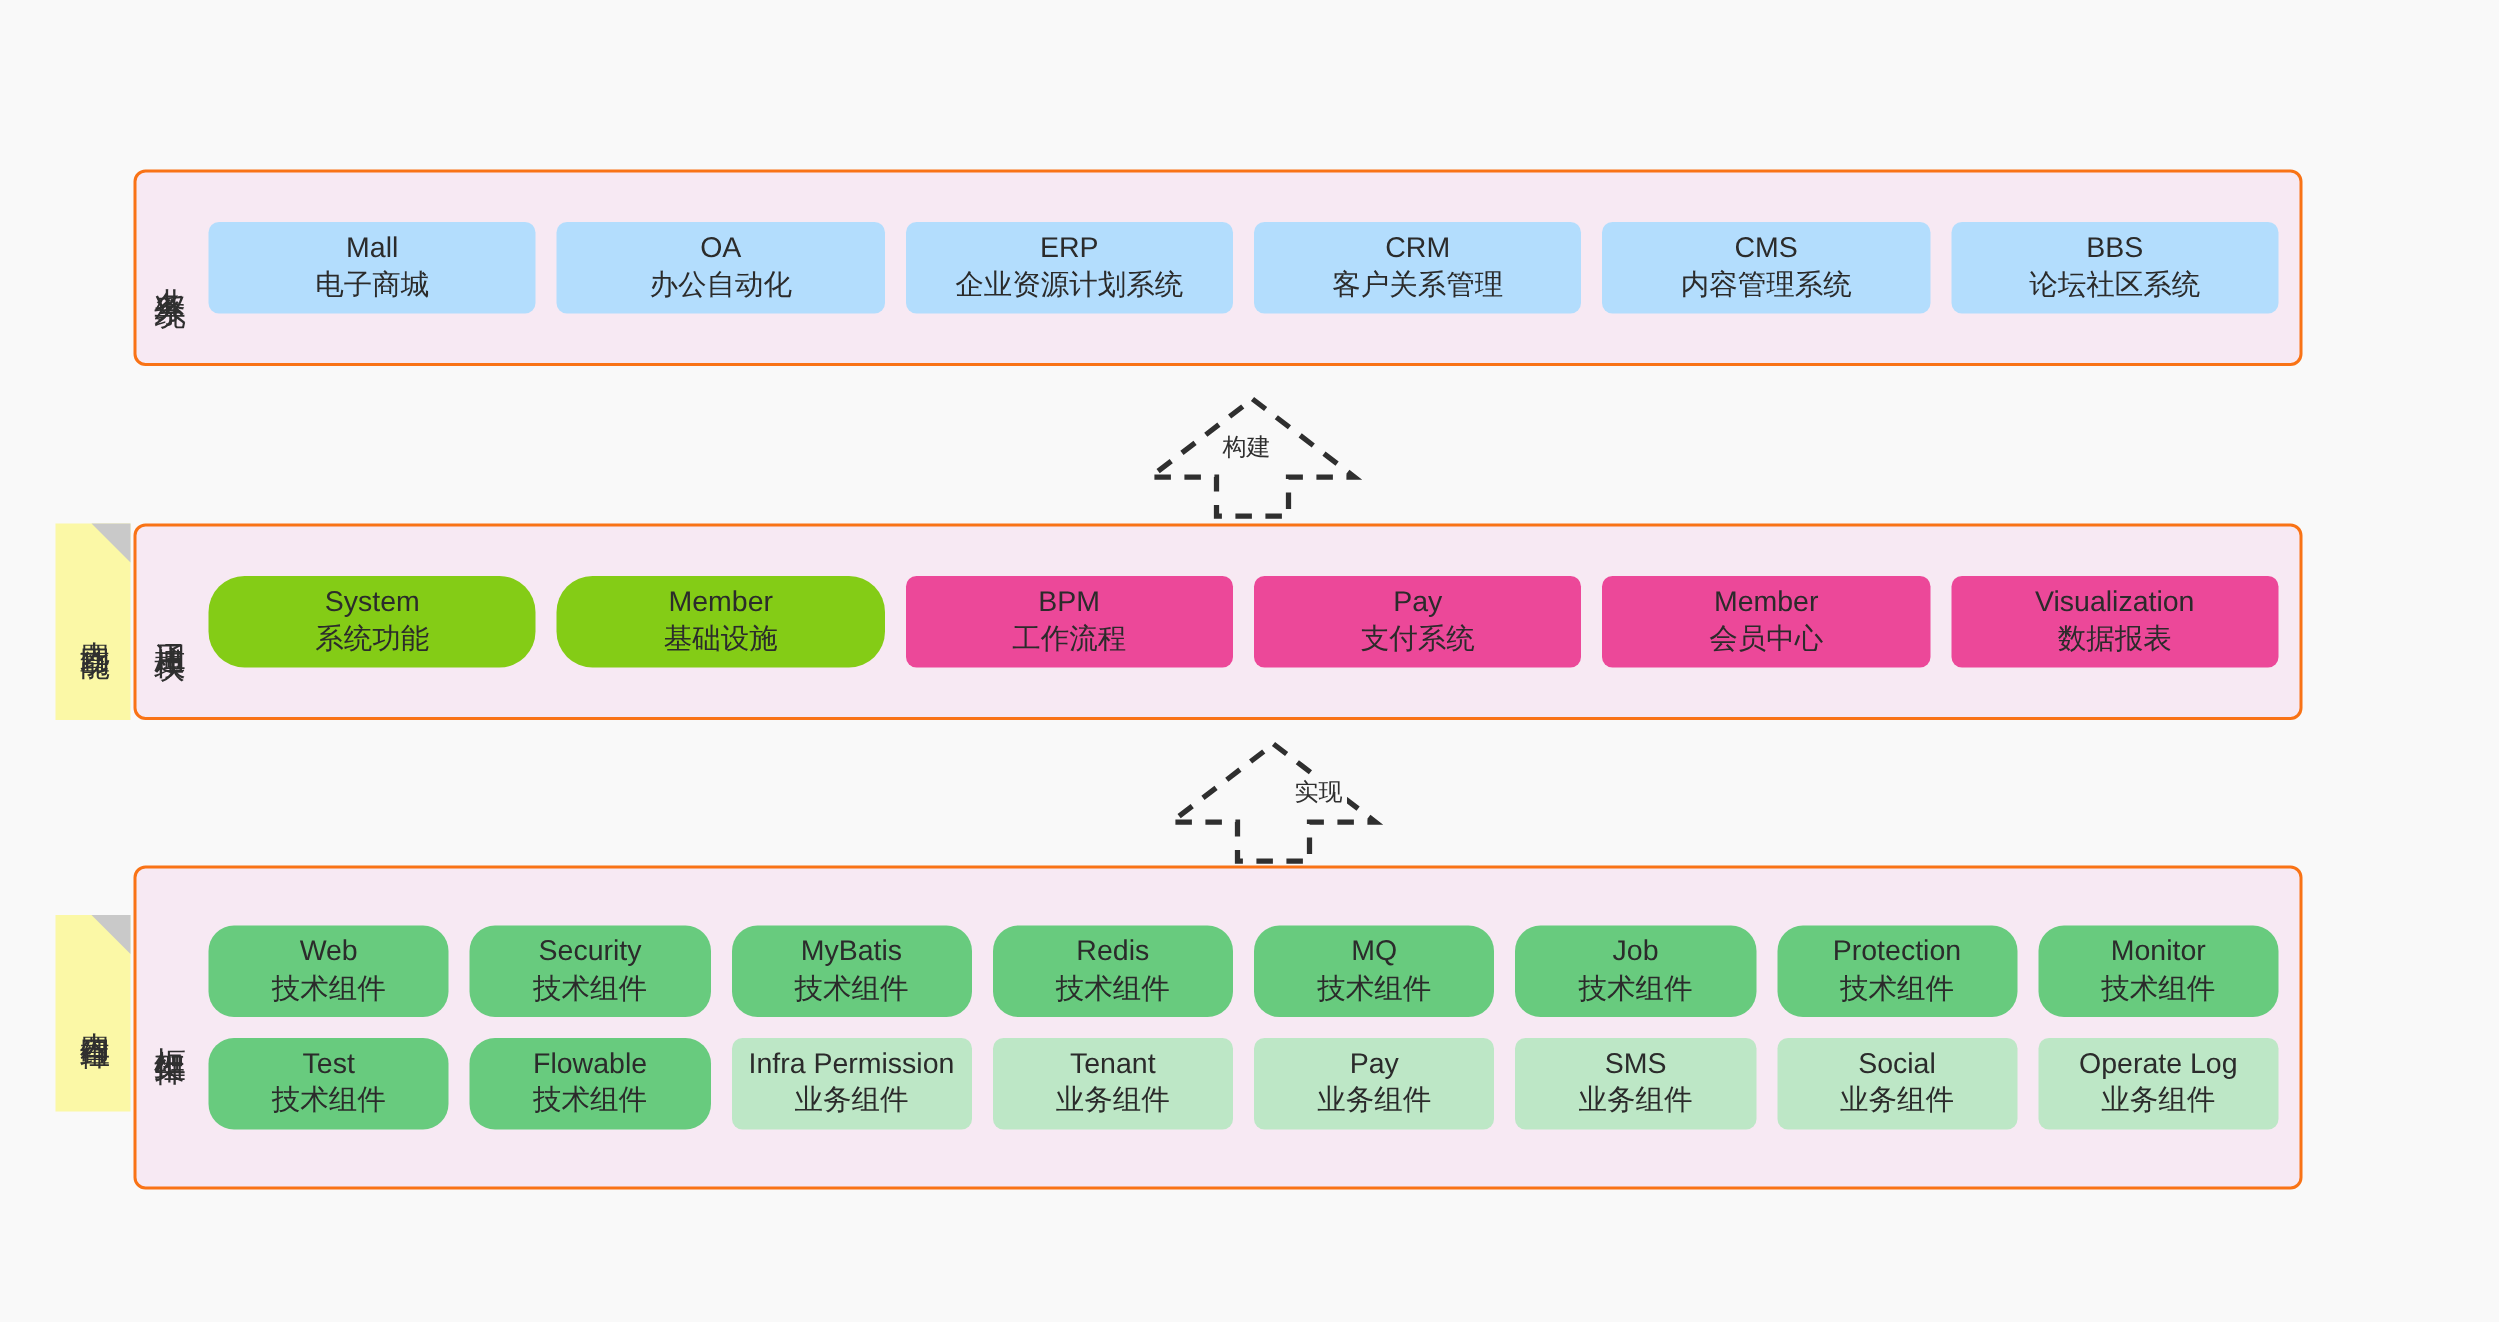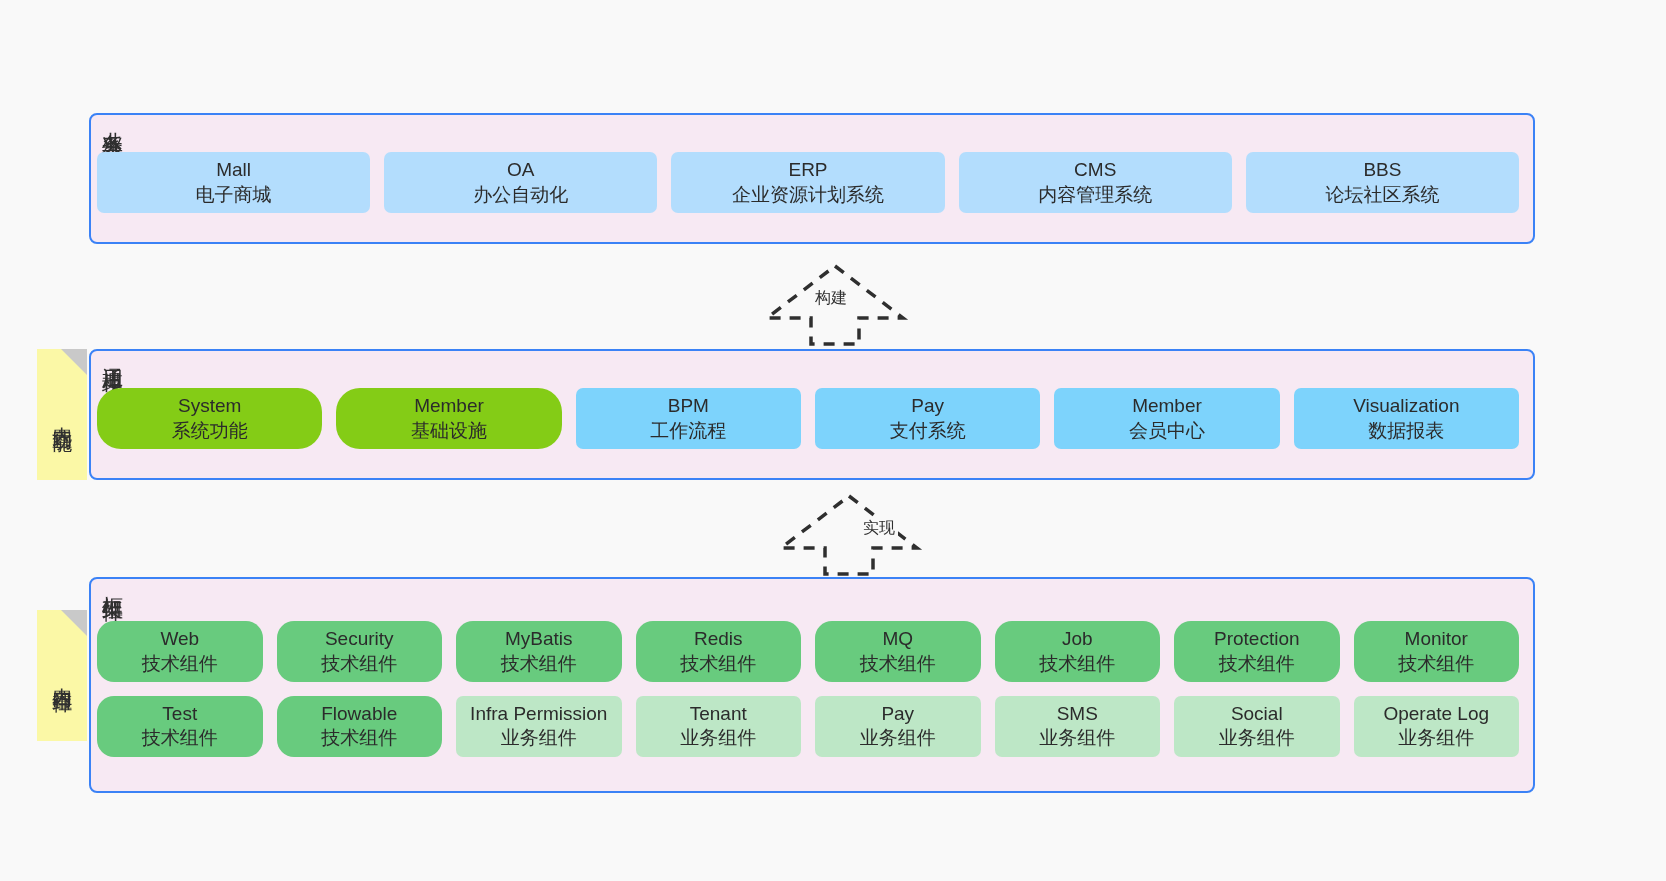--- a/index.html
+++ b/index.html
@@ -21,25 +21,24 @@
     left: 0; top: 0;
     width: 1666px;
     height: 881px;
   }
 
   
   .layer {
     position: absolute;
     box-sizing: border-box;
     background: #f7e9f3;
-    border: 2px solid #3b82f6;
+    border: 2px solid #f97316;
     border-radius: 8px;
     display: flex;
     align-items: stretch;
-    flex-direction: column;
   }
   .layer-title {
     flex: 0 0 auto;
     width: 42px;
     display: flex;
     align-items: center;
     justify-content: center;
     font-size: 21px;
     line-height: 1.18;
     color: #2f2f2f;
@@ -77,21 +76,21 @@
     line-height: 1.28;
     color: #2b2b2b;
     padding: 6px 4px;
     user-select: none;
   }
   .node .nm { display: block; }
   .node .sub { display: block; }
 
   .blue  { background: #b3ddfd; }
   .red   { background: #84cc16; border-radius: 24px; }
-  .pink  { background: #7dd3fc; }
+  .pink  { background: #ec4899; }
   .green { background: #68cb7e; border-radius: 17px; }
   .lgreen{ background: #bde7c6; }
 
   
   .note {
     position: absolute;
     box-sizing: border-box;
     background: #fbf8a6;
     display: flex;
     align-items: center;
@@ -145,20 +144,24 @@
         </div>
         <div class="node blue">
           <span class="nm">OA</span>
           <span class="sub">办公自动化</span>
         </div>
         <div class="node blue">
           <span class="nm">ERP</span>
           <span class="sub">企业资源计划系统</span>
         </div>
         <div class="node blue">
+          <span class="nm">CRM</span>
+          <span class="sub">客户关系管理</span>
+        </div>
+        <div class="node blue">
           <span class="nm">CMS</span>
           <span class="sub">内容管理系统</span>
         </div>
         <div class="node blue">
           <span class="nm">BBS</span>
           <span class="sub">论坛社区系统</span>
         </div>
       </div>
     </div>
   </div>

